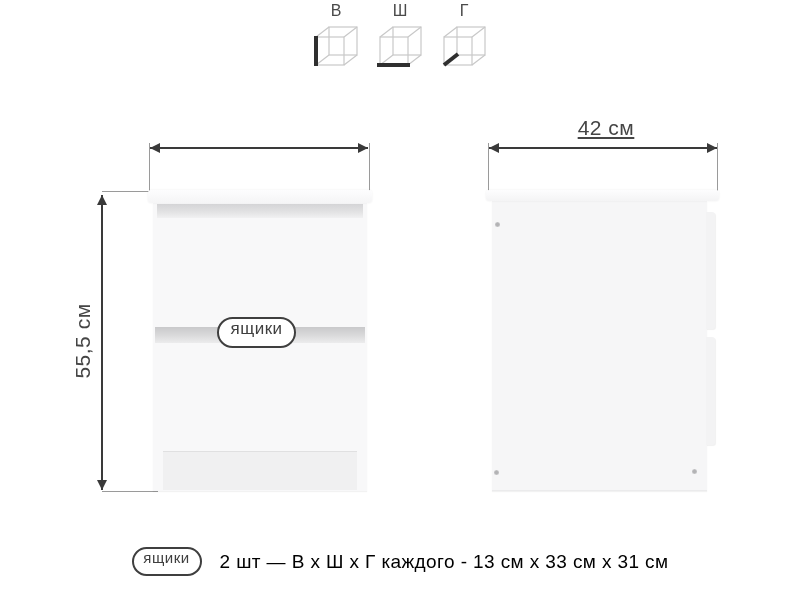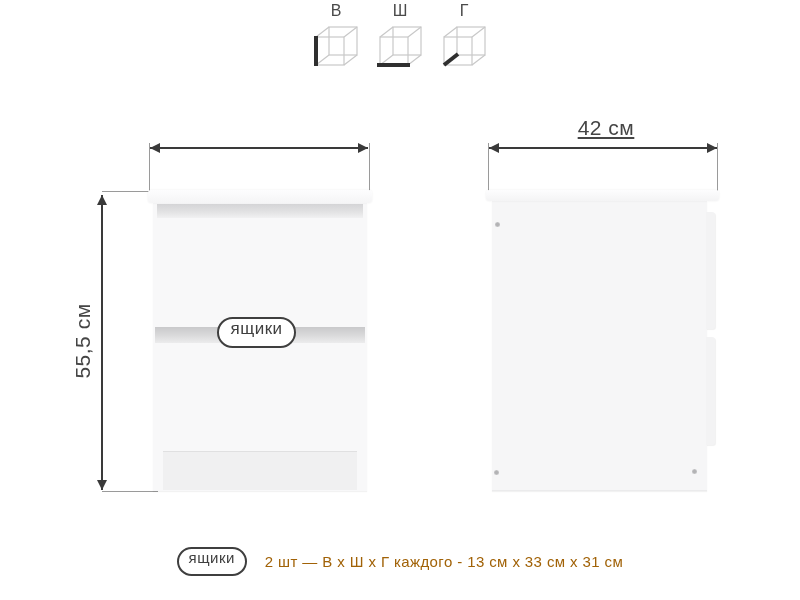--- a/index.html
+++ b/index.html
@@ -67,21 +67,21 @@
   .sv-drawer-edge.bottom { top:337px; height:108px; }
   .screw { position:absolute; width:5px; height:5px; border-radius:50%;
     background:#b3b3b5; box-shadow:inset 0 0 1px #ffffff; }
 
   
   .footnote {
     position:absolute; left:0; top:547px; width:800px;
     display:flex; align-items:center; justify-content:center; gap:18px;
   }
   .pill-footnote { position:static; width:70px; height:29px; font-size:15px; }
-  .footnote-text { font-size:15px; color:#a16207; letter-spacing:0.4px; white-space:nowrap; }
+  .footnote-text { font-size:19px; color:#000000; letter-spacing:0.4px; white-space:nowrap; }
 </style>
 </head>
 <body>
 
 <div class="canvas">
 
   <div class="cubes-row">
     <div class="cube-group">
       <span class="cube-label">В</span>
       <svg width="46" height="44" viewBox="0 0 46 44">

